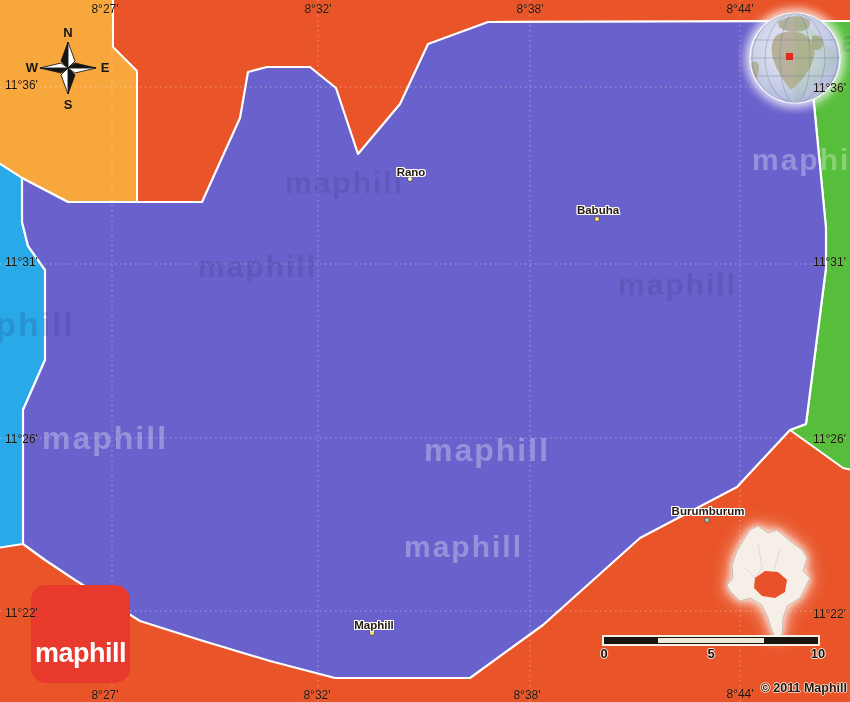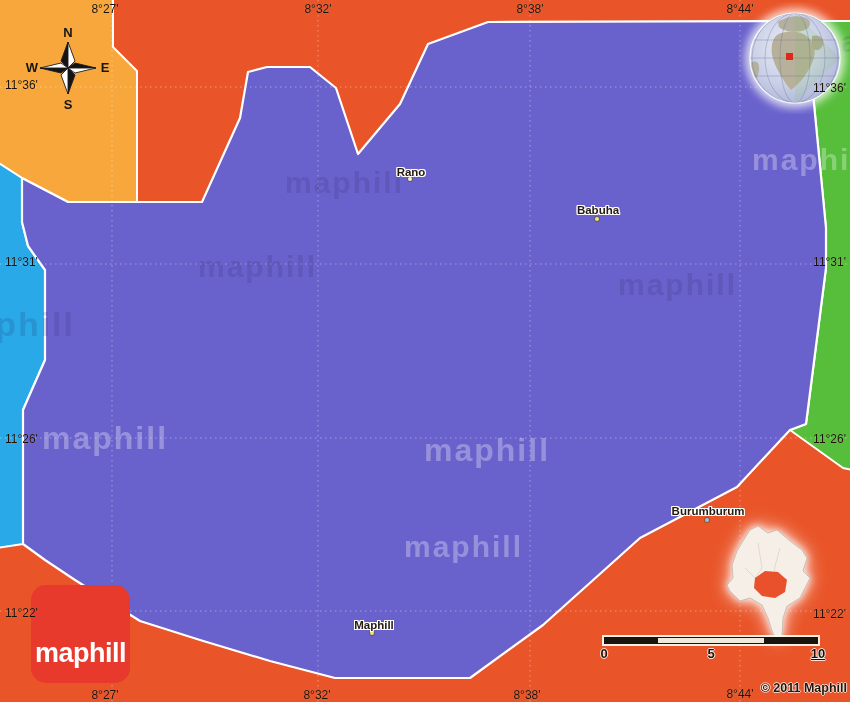--- a/index.html
+++ b/index.html
@@ -39,21 +39,21 @@
   .scalebar .sb-title{text-align:center;font-size:13px;font-weight:bold;color:#1d1106;
       text-shadow:-1px 0 0 rgba(255,255,255,.8),1px 0 0 rgba(255,255,255,.8),
                   0 -1px 0 rgba(255,255,255,.8),0 1px 0 rgba(255,255,255,.8);margin-bottom:3px;}
   .sb-bar{position:relative;height:5px;display:flex;border:1px solid #1a140e;
       box-shadow:0 0 0 2px rgba(250,247,238,.95);}
   .sb-seg{height:100%;}
   .sb-ticks{position:relative;height:15px;margin-top:2px;font-size:13px;font-weight:bold;color:#1d1106;}
   .sb-ticks span{position:absolute;transform:translateX(-50%);
       text-shadow:-1px 0 0 rgba(255,255,255,.8),1px 0 0 rgba(255,255,255,.8),
                   0 -1px 0 rgba(255,255,255,.8),0 1px 0 rgba(255,255,255,.8);}
-  .sb-ticks .t0{left:0;} .sb-ticks .t5{left:50%;} .sb-ticks .t10{left:100%;text-decoration:underline;}
+  .sb-ticks .t0{left:0;} .sb-ticks .t5{left:50%;} .sb-ticks .t10{left:100%;}
 
   .copyright{position:absolute;right:3px;top:681px;font-size:12.5px;font-weight:bold;
       color:#241506;text-shadow:-1px 0 0 rgba(255,255,255,.7),1px 0 0 rgba(255,255,255,.7),
       0 -1px 0 rgba(255,255,255,.7),0 1px 0 rgba(255,255,255,.7);}
 
   .compass-letter{font-size:13px;font-weight:bold;fill:#161616;}
   .inset-wrap{position:absolute;left:700px;top:498px;
       filter:drop-shadow(0 0 4px rgba(255,255,255,.95)) drop-shadow(0 0 9px rgba(255,255,255,.65));}
   .globe-wrap{position:absolute;left:738px;top:2px;}
 </style>

